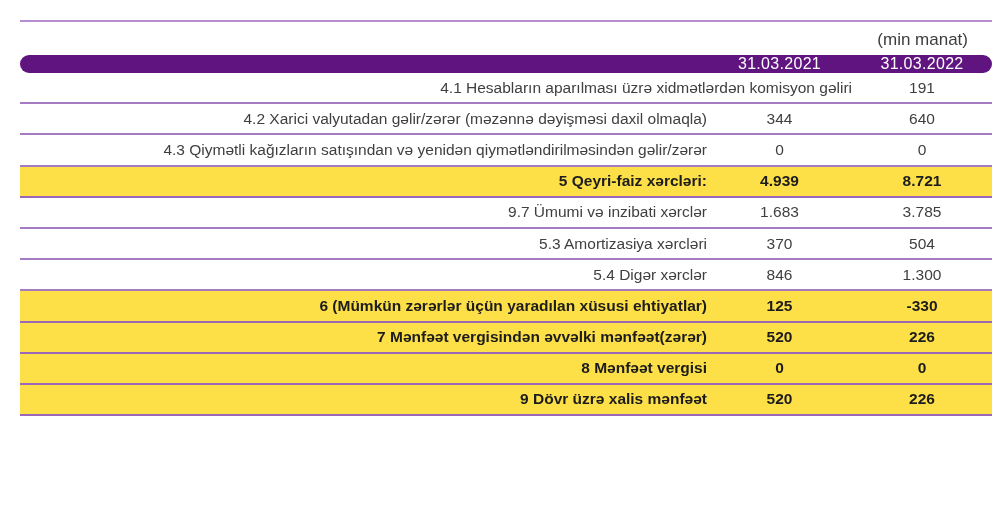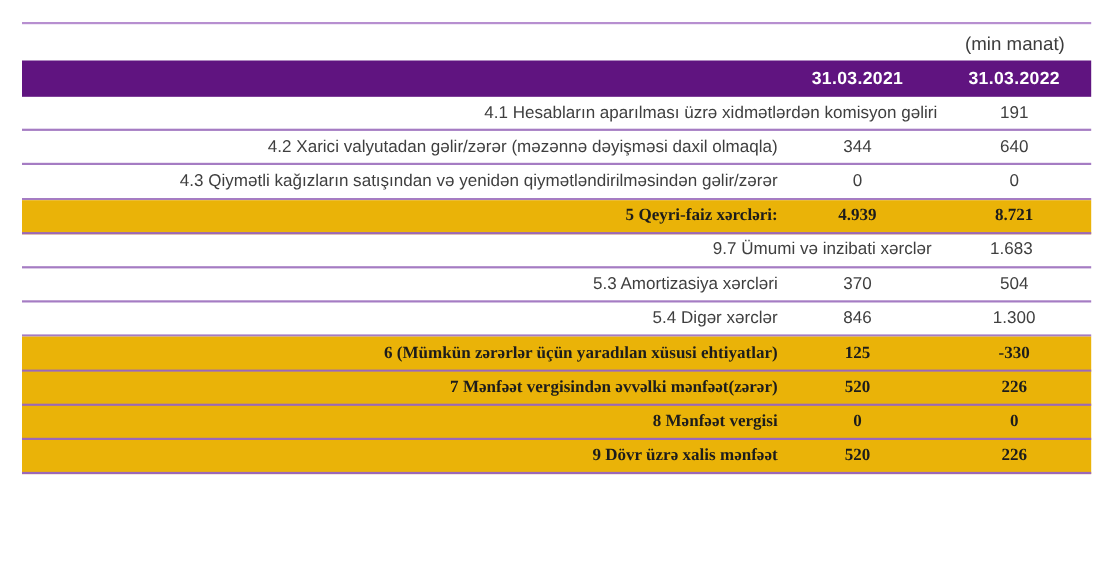--- a/index.html
+++ b/index.html
@@ -15,35 +15,36 @@
     width:972px; height:2px; background:#b78fd0;
   }
   .unit-note {
     position:absolute; top:30px; right:32px;
     font-size:17px; color:#3d3d3d;
   }
   .table {
     position:absolute; left:20px; top:55px; width:972px;
   }
   .band {
-    height:33px; background:#601480;
+    height:18px; background:#601480;
     display:flex; align-items:center;
-    color:#ffffff; font-weight:bold; font-size:16px;
+    color:#ffffff; font-weight:normal; font-size:16px;
     letter-spacing:0.3px;
+    border-radius:11px;
   }
   .row {
     display:flex; align-items:center;
     height:31.2px; box-sizing:border-box;
     border-bottom:2px solid #a57cc3;
     font-size:15.5px; color:#3f3f3f;
   }
   .row.hl {
-    background:#eab308;
+    background:#fde047;
     border-bottom-color:#9b68b8;
-    color:#1c1c1c; font-weight:bold;font-family:Liberation Serif, serif;
+    color:#1c1c1c; font-weight:bold;
   }
   .label { flex:1; padding-left:10px;text-align:right; }
   .num { text-align:center; }
   .c1 { width:145px; }
   .c2 { width:140px; }
 </style>
 </head>
 <body>
 
 <div class="canvas">
@@ -72,20 +73,21 @@
       <div class="num c2">0</div>
     </div>
     <div class="row hl">
       <div class="label">5 Qeyri-faiz xərcləri:</div>
       <div class="num c1">4.939</div>
       <div class="num c2">8.721</div>
     </div>
     <div class="row">
       <div class="label">9.7 Ümumi və inzibati xərclər</div>
       <div class="num c1">1.683</div>
+      <div class="num c2">3.785</div>
     </div>
     <div class="row">
       <div class="label">5.3 Amortizasiya xərcləri</div>
       <div class="num c1">370</div>
       <div class="num c2">504</div>
     </div>
     <div class="row">
       <div class="label">5.4 Digər xərclər</div>
       <div class="num c1">846</div>
       <div class="num c2">1.300</div>

